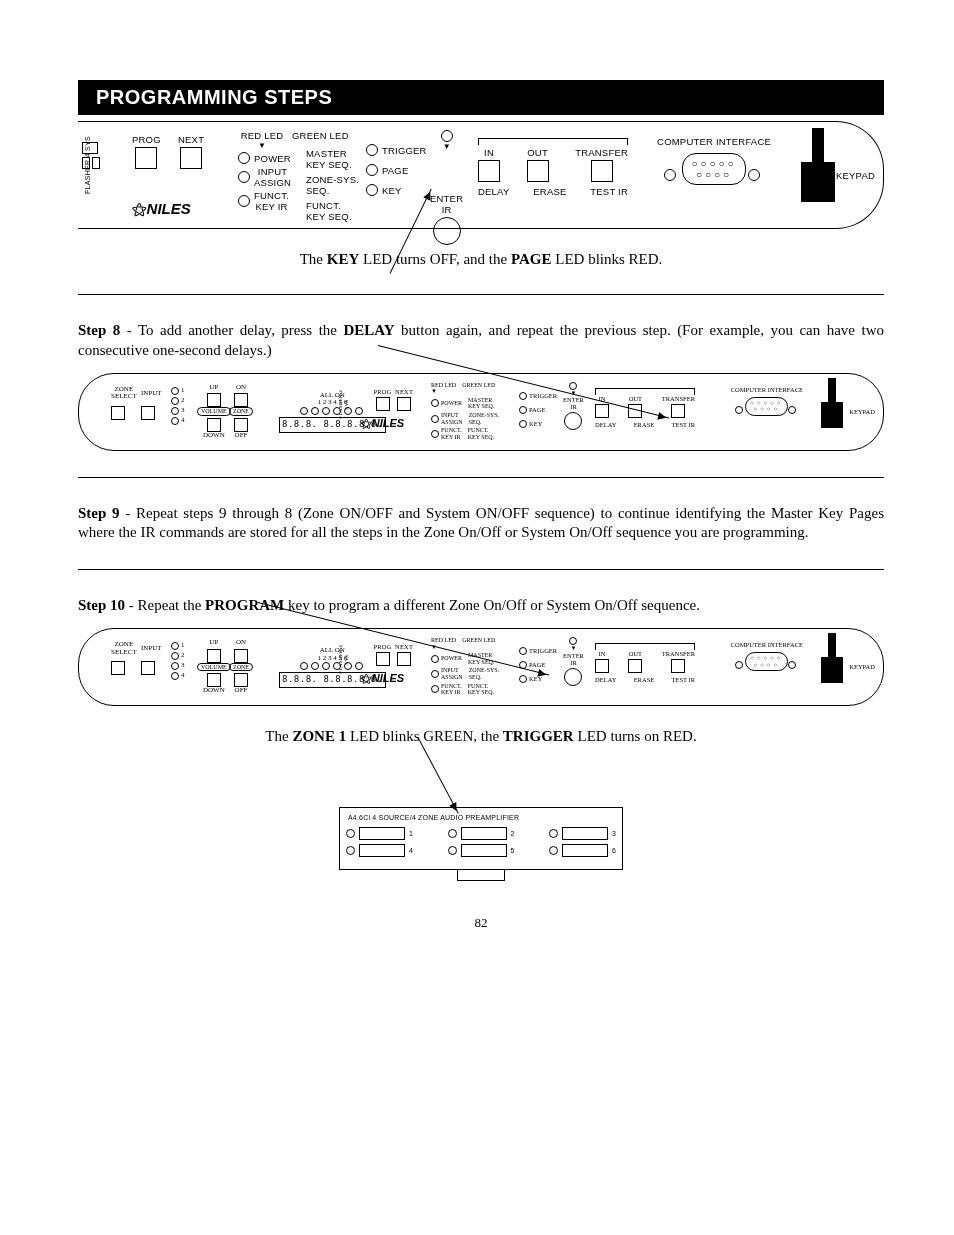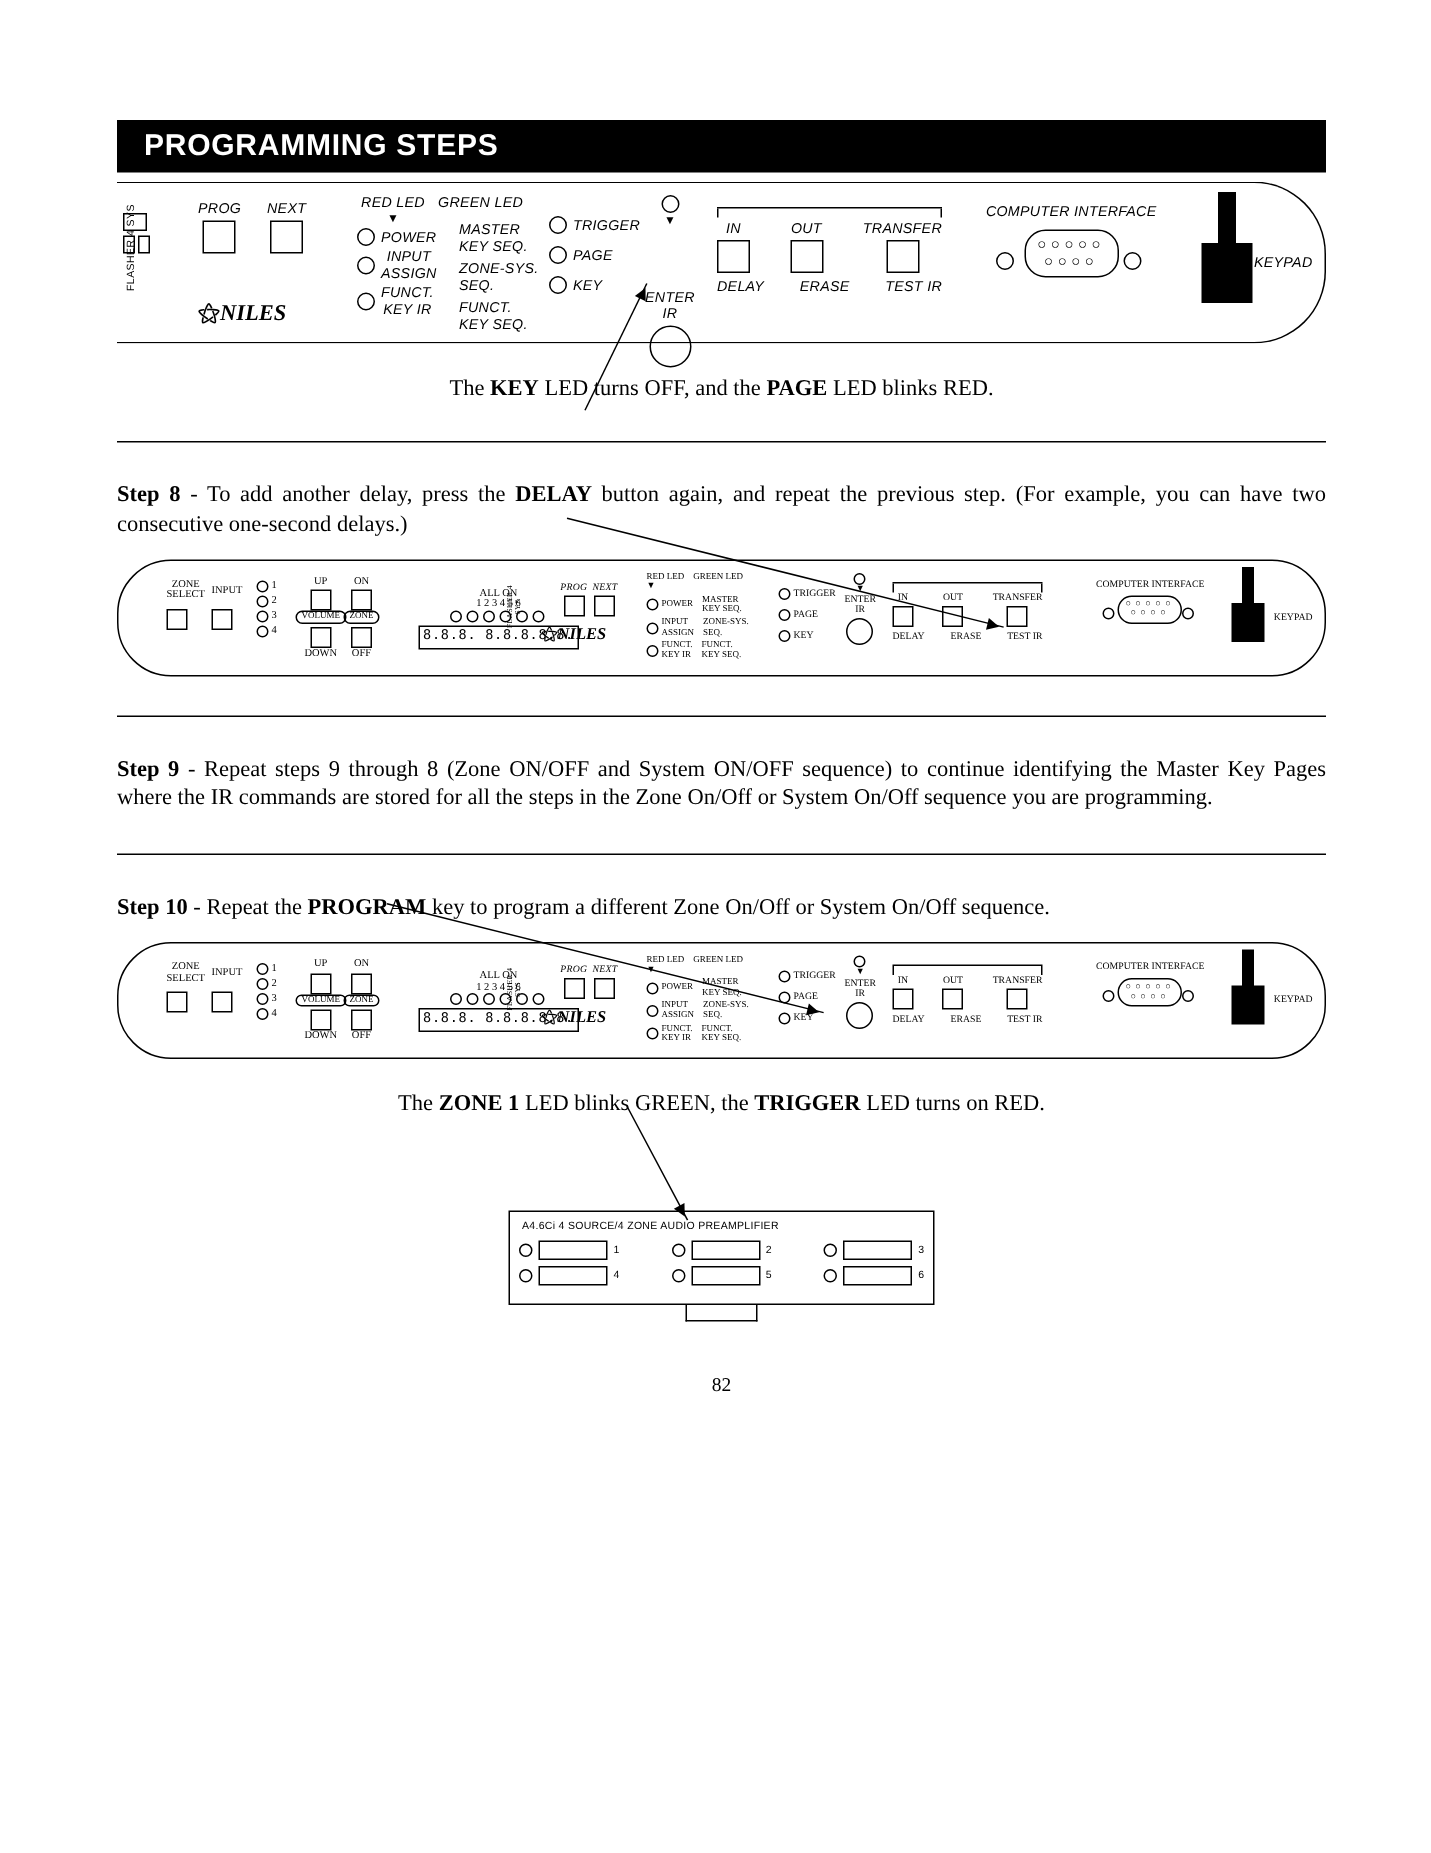--- a/index.html
+++ b/index.html
@@ -12,36 +12,36 @@
 .b { font-weight:700; }
 
 
 .panel-wrap { position:relative; margin:6px 0 6px; }
 .panel { position:relative; height:108px; border:1.3px solid #000; border-radius:48px/48px; box-sizing:border-box; }
 .small-panel { height:78px; border:1.1px solid #000; border-radius:36px/36px; box-sizing:border-box; position:relative; font-size:7px; }
 
 
 .p1 { font-family:"Segoe UI",Arial,sans-serif; font-size:10px; }
 .col { position:absolute; top:12px; text-align:center; }
-.lbl { font-size:9.5px; letter-spacing:0.2px;font-style:italic; }
+.lbl { font-size:9.5px; letter-spacing:0.2px; }
 .btn-sq { width:20px; height:20px; border:1.3px solid #000; margin:2px auto 0; }
 .btn-sq.sm{ width:12px;height:12px;border-width:1px;}
 .btn-rnd { width:26px; height:26px; border:1.3px solid #000; border-radius:50%; margin:2px auto 0; }
 .btn-rnd.sm{width:16px;height:16px;border-width:1px;}
 .led { width:10px; height:10px; border:1.3px solid #000; border-radius:50%; display:inline-block; margin-right:4px; vertical-align:middle; }
 .led.sm{width:6px;height:6px;border-width:1px;margin-right:2px;}
 .row { display:flex; align-items:center; margin:2px 0;}
 .vside { position:absolute; left:-2px; top:14px; writing-mode:vertical-rl; transform:rotate(180deg); font-size:7px; letter-spacing:0.3px; text-align:center;}
 .conn-box{border:1.3px solid #000;border-radius:14px;padding:4px 8px;display:inline-block;}
 .conn-box .holes{letter-spacing:3px;font-size:10px;}
 .rj{width:34px;height:40px;background:#000;position:relative;}
 .rj:before{content:"";position:absolute;top:-34px;left:11px;width:12px;height:36px;background:#000;}
 .rj.sm{width:22px;height:26px;}
 .rj.sm:before{top:-24px;left:7px;width:8px;height:26px;}
-.niles-logo{font-style:italic;font-weight:700;font-size:15px;font-family:Liberation Serif, serif;}
+.niles-logo{font-style:italic;font-weight:700;font-size:15px;font-family:Liberation Sans, sans-serif;}
 .niles-logo.sm{font-size:11px;}
 .bracket{border-top:1px solid #000;height:6px;position:relative;margin-bottom:2px;}
 .bracket:before,.bracket:after{content:"";position:absolute;top:0;width:1px;height:6px;background:#000;}
 .bracket:before{left:0}.bracket:after{right:0}
 
 
 .arrow{position:absolute;background:#000;height:1px;transform-origin:left center;}
 .arrow:after{content:"";position:absolute;right:-1px;top:-3px;border:4px solid transparent;border-left:8px solid #000;}
 
 

